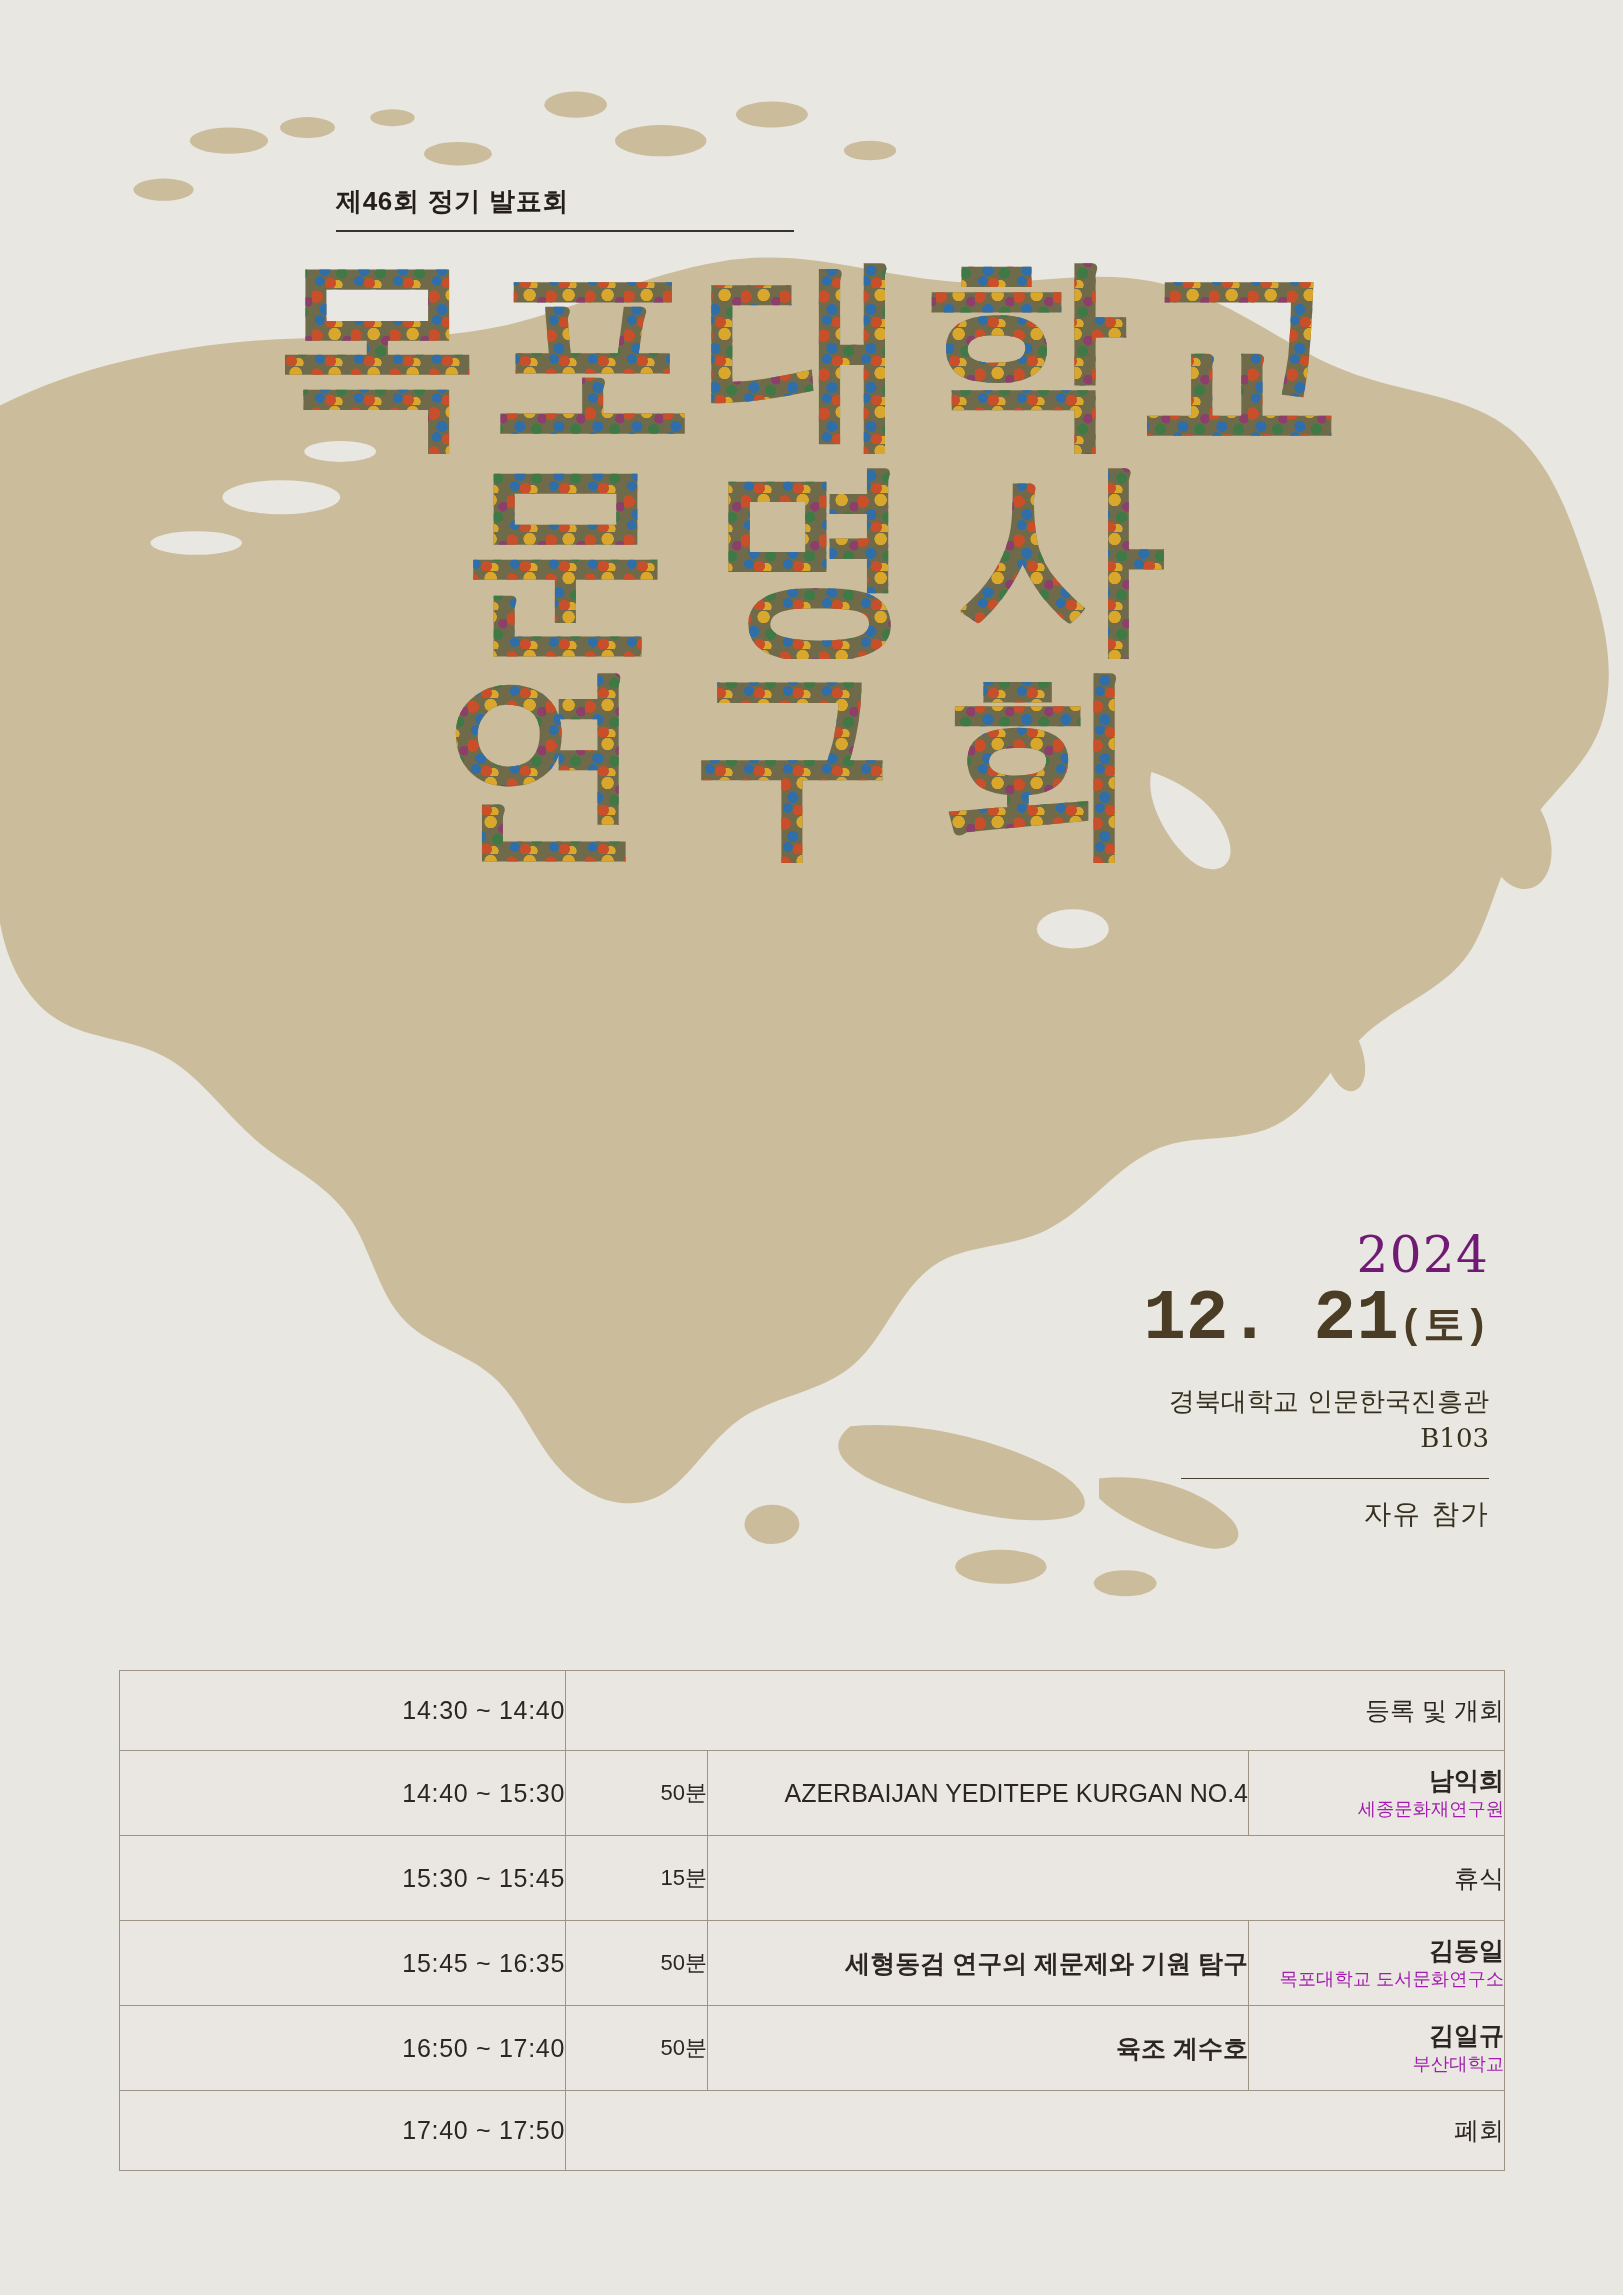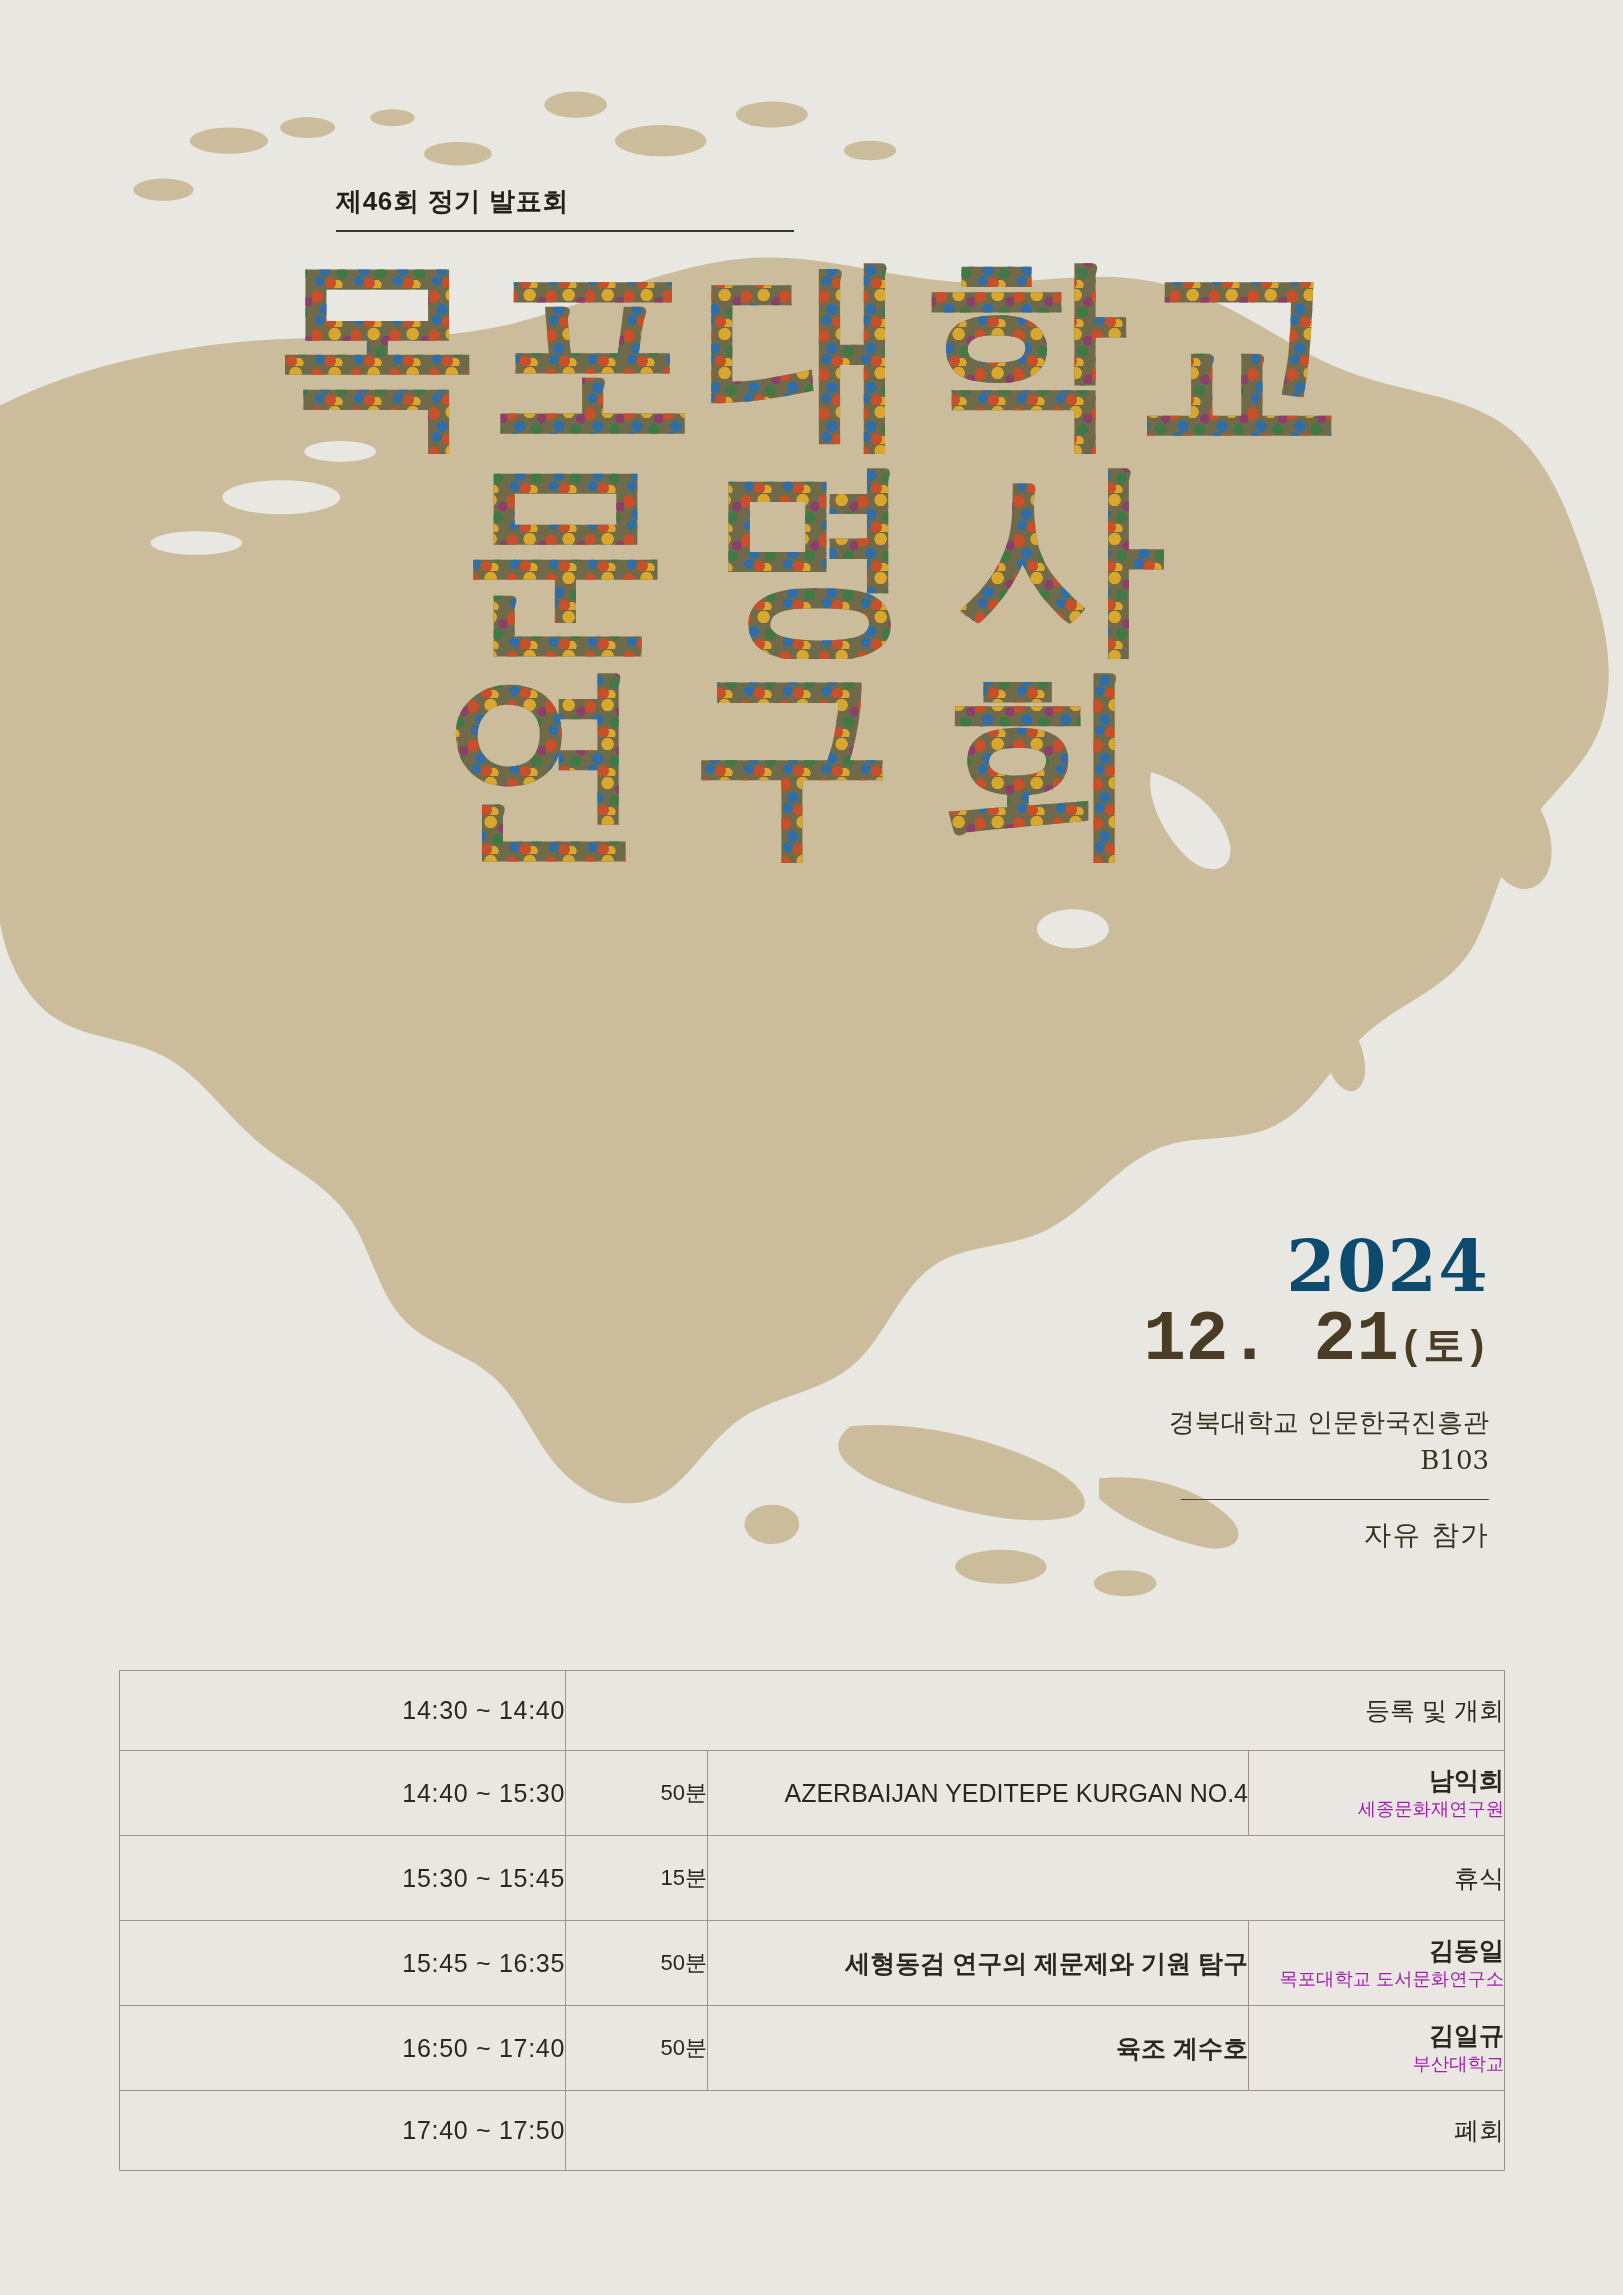--- a/index.html
+++ b/index.html
@@ -94,25 +94,25 @@
     position: absolute;
     right: 134px;
     top: 1230px;
     width: 589px;
     text-align: right;
     z-index: 4;
     color: #3f3526;
   }
   #date-year {
     font-family: "DejaVu Serif", serif;
-    font-weight: 700;
-    font-size: 71px;
+    font-weight: 400;
+    font-size: 50px;
     line-height: 1.02;
     letter-spacing: 1.3px;
-    color: #0c4a6e;
+    color: #701a75;
   }
   #date-day-row {
     font-family: Liberation Mono, monospace;
     font-weight: 700;
     font-size: 71px;
     line-height: 1.08;
     color: #4a3c25;
     white-space: nowrap;
   }
   #date-weekday {

